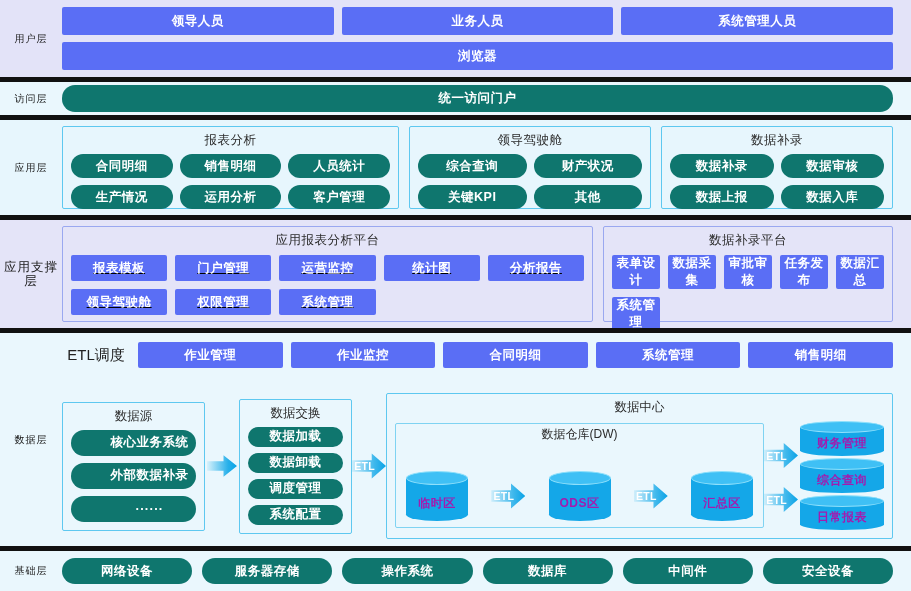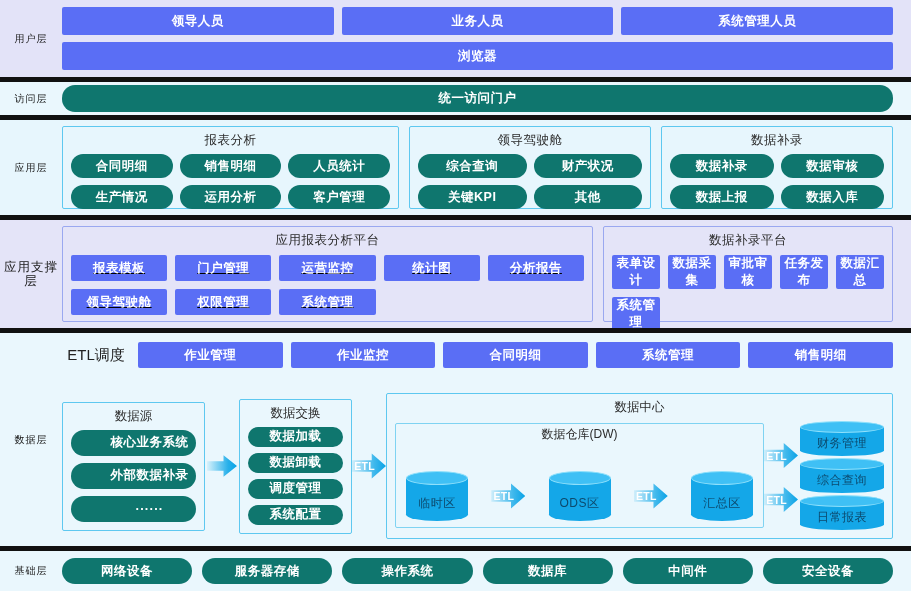--- a/index.html
+++ b/index.html
@@ -152,21 +152,21 @@
     background: #3fc0f5;
     border: 1.5px solid #8fe0fb;
   }
   .cyl .bottom {
     position: absolute; left: 0; right: 0; bottom: 0; height: 13px;
     border-radius: 50%;
     background: #14a7e8;
   }
   .cyl .cyl-label {
     position: relative; z-index: 3;
-    color: #0c4a6e; font-size: 12px; font-weight: 400;
+    color: #a21caf; font-size: 12px; font-weight: 700;
     padding-bottom: 9px; letter-spacing: .5px;
   }
 
   #dc-out { flex: 0 0 120px; display: flex; align-items: stretch; }
   #dc-out-arrows { flex: 0 0 36px; display: flex; flex-direction: column; justify-content: center; gap: 18px; padding-top: 4px; }
   #dc-out-cyls { flex: 1 1 auto; display: flex; flex-direction: column; justify-content: center; gap: 2px; }
   .cyl.flat { width: 100%; height: 35px; }
   .cyl.flat .top { height: 12px; }
   .cyl.flat .bottom { height: 11px; }
   .cyl.flat .body { top: 6px; bottom: 5px; }

